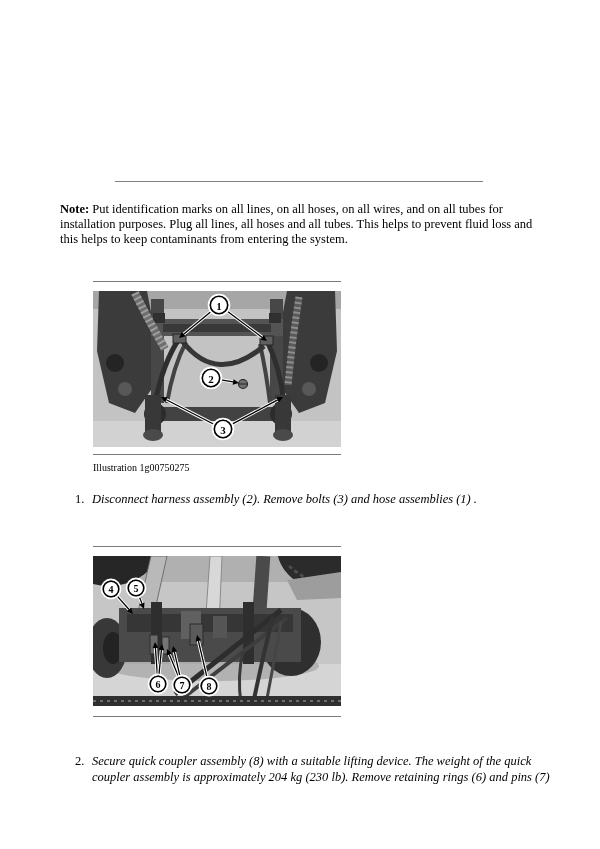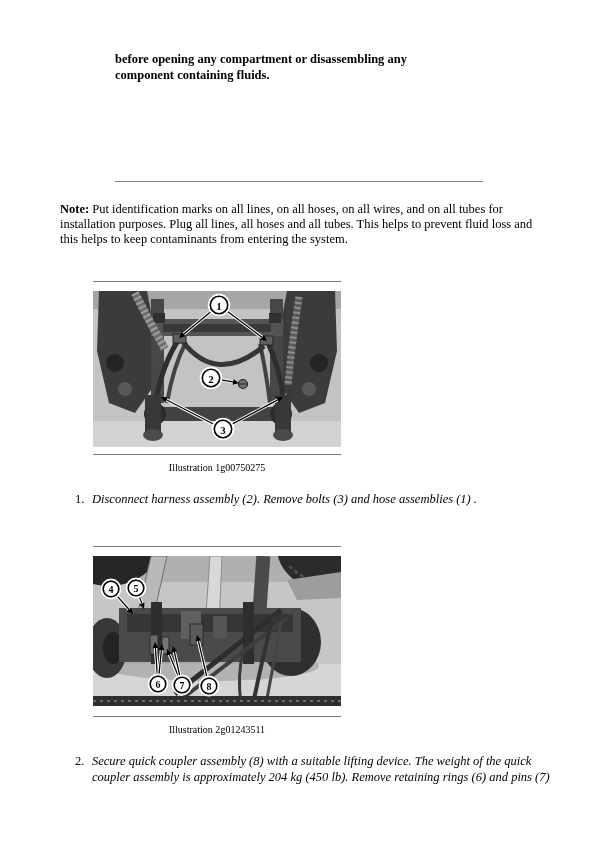--- a/index.html
+++ b/index.html
@@ -21,33 +21,32 @@
   .illus{width:248px;}
   .illus .rule{height:0;border-top:1px solid #7a7a7a;}
   .illus .photo{position:relative;margin-top:9px;background:#c6c6c6;overflow:hidden;}
   .illus .photo svg{position:absolute;left:0;top:0;display:block;}
   .illus1{left:93px;top:281px;}
   .illus1 .photo{height:156px;}
   .illus1 .rule.bottom{margin-top:7px;}
   .illus2{left:93px;top:546px;}
   .illus2 .photo{height:150px;}
   .illus2 .rule.bottom{margin-top:10px;}
-  .cap-row{display:flex;justify-content:center;margin-top:7px;font-size:10px;line-height:12px;}
+  .cap-row{display:flex;justify-content:flex-start;margin-top:7px;font-size:10px;line-height:12px;}
   
   .step{display:flex;font-size:12.5px;line-height:15.5px;}
   .step .num{width:17px;flex:0 0 17px;}
   .step .txt{width:468px;font-style:italic;}
   .step1{left:75px;top:492px;}
   .step2{left:75px;top:754px;}
 </style>
 </head>
 <body>
 
 <div class="abs intro">
-  <p>before opening any compartment or disassembling any component containing fluids.</p>
 </div>
 
 <div class="abs divider"></div>
 
 <div class="abs note">
   <b>Note:</b><span> Put identification marks on all lines, on all hoses, on all wires, and on all tubes for installation purposes. Plug all lines, all hoses and all tubes. This helps to prevent fluid loss and this helps to keep contaminants from entering the system.</span>
 </div>
 
 <div class="abs illus illus1">
   <div class="rule top"></div>
@@ -221,22 +220,18 @@
         <text x="65" y="128.5" text-anchor="middle" dominant-baseline="central" font-family="&quot;Liberation Serif&quot;,serif" font-size="10" font-weight="bold" fill="#000000">6</text>
         <circle cx="89" cy="129" r="9.4" fill="none" stroke="#ffffff" stroke-width="2"></circle>
         <circle cx="89" cy="129" r="7.8" fill="#ffffff" stroke="#000000" stroke-width="1.6"></circle>
         <text x="89" y="129.5" text-anchor="middle" dominant-baseline="central" font-family="&quot;Liberation Serif&quot;,serif" font-size="10" font-weight="bold" fill="#000000">7</text>
         <circle cx="116" cy="130" r="9.4" fill="none" stroke="#ffffff" stroke-width="2"></circle>
         <circle cx="116" cy="130" r="7.8" fill="#ffffff" stroke="#000000" stroke-width="1.6"></circle>
         <text x="116" y="130.5" text-anchor="middle" dominant-baseline="central" font-family="&quot;Liberation Serif&quot;,serif" font-size="10" font-weight="bold" fill="#000000">8</text>
       </svg>
   </div>
   <div class="rule bottom"></div>
-  <div class="cap-row">
-    <span>Illustration 2</span>
-    <span>g01243511</span>
-  </div>
 </div>
 
 <div class="abs step step2">
   <span class="num">2.</span>
-  <span class="txt">Secure quick coupler assembly (8) with a suitable lifting device. The weight of the quick coupler assembly is approximately 204 kg (450 lb). Remove retaining rings (6) and pins (7)</span>
+  <span class="txt">Secure quick coupler assembly (8) with a suitable lifting device. The weight of the quick coupler assembly is approximately 204 kg (230 lb). Remove retaining rings (6) and pins (7)</span>
 </div>
 
 </body></html>

